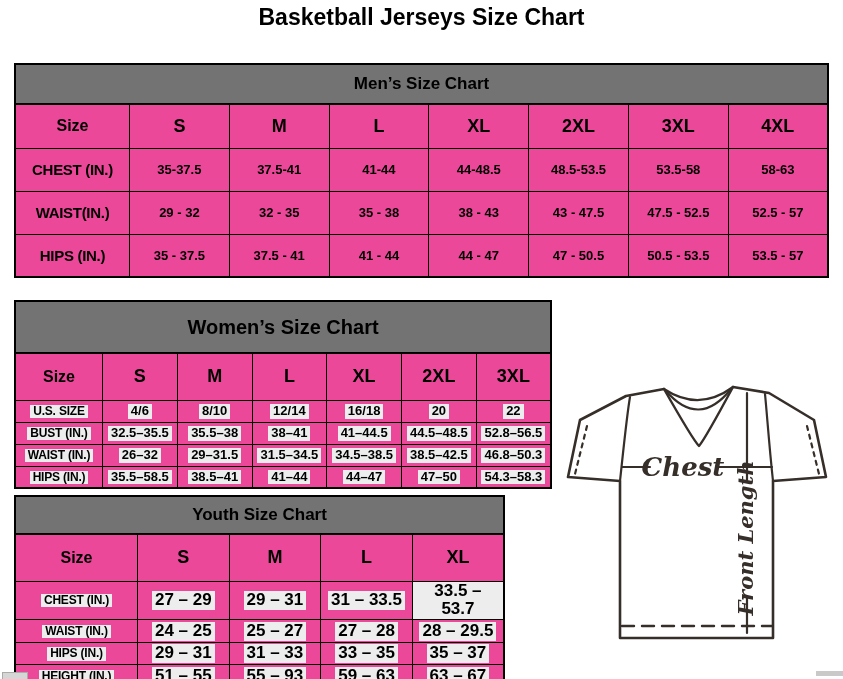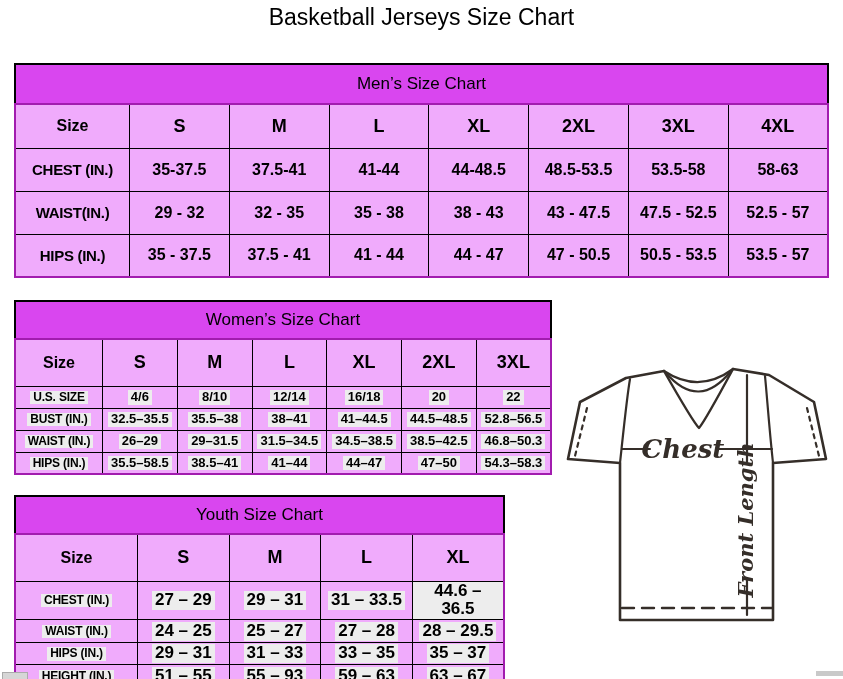--- a/index.html
+++ b/index.html
@@ -1,59 +1,59 @@
 <!DOCTYPE html>
 <html><head>
 <meta charset="utf-8">
 <style>
   html,body{margin:0;padding:0}
   body{position:relative;width:843px;height:679px;background:#fff;overflow:hidden;
        font-family:"Liberation Sans",sans-serif;color:#000}
   .page-title{position:absolute;top:4px;left:0;width:843px;margin:0;text-align:center;
-       font-size:23px;font-weight:normal;font-family:"Liberation Sans",sans-serif}
+       font-size:23px;font-weight:bold;font-family:"Liberation Sans",sans-serif}
   .size-table{position:absolute}
-  .tbl-caption{background:#d946ef;border:2px solid #000;border-bottom:none;box-sizing:border-box;
-       display:flex;align-items:center;justify-content:center;font-weight:normal}
-  .size-table table{border-collapse:collapse;table-layout:fixed;border:2px solid #a21caf;background:#f0abfc}
+  .tbl-caption{background:#737373;border:2px solid #000;border-bottom:none;box-sizing:border-box;
+       display:flex;align-items:center;justify-content:center;font-weight:bold}
+  .size-table table{border-collapse:collapse;table-layout:fixed;border:2px solid #000000;background:#ec4899}
   .size-table th,.size-table td{border:1px solid #000;text-align:center;vertical-align:middle;
        padding:0;font-weight:bold}
   
   .men{left:14px;top:63px;width:815px}
   .men .tbl-caption{height:40px;font-size:17px}
   .men table{width:815px}
   .men thead tr{height:44px}
   .men tbody tr{height:43px}
   .men thead th{font-size:18px}
   .men thead th:first-child{width:113px;font-size:16px}
   .men tbody th{font-size:15px;letter-spacing:-0.3px}
-  .men td{font-size:16px}
+  .men td{font-size:13px}
   
   .women{left:14px;top:300px;width:538px}
-  .women .tbl-caption{height:38px;font-size:17px}
+  .women .tbl-caption{height:52px;font-size:20px}
   .women table{width:538px}
   .women thead tr{height:47px}
   .women tbody tr{height:22px}
   .women thead th{font-size:18px}
   .women thead th:first-child{width:86px;font-size:16px}
   .women tbody th{font-size:12px;letter-spacing:-0.2px}
   .women td{font-size:13px}
   
   .youth{left:14px;top:495px;width:491px}
   .youth .tbl-caption{height:38px;font-size:17px}
   .youth table{width:491px}
   .youth thead tr{height:47px}
   .youth tbody tr{height:22.5px}
   .youth thead th{font-size:18px}
   .youth thead th:first-child{width:121px;font-size:16px}
   .youth tbody th{font-size:12px;letter-spacing:-0.2px}
   .youth td{font-size:17px}
   
   .shade .val{background:#ededed;padding:0 3px;line-height:1.1;display:inline-block}
   
-  .jersey{position:absolute;left:563px;top:364px;width:272px;height:262px}
+  .jersey{position:absolute;left:563px;top:382px;width:272px;height:262px}
   .jersey svg{display:block}
   .jersey text{font-family:"DejaVu Serif","Liberation Serif",serif;font-style:italic;font-weight:bold;
        fill:#352e29}
   
   .frag{position:absolute}
   .frag-left{left:2px;top:672px;width:24px;height:6px;background:#d6d6d6;border:1px solid #ababab}
   .frag-right{left:816px;top:671px;width:27px;height:5px;background:#c9c9c9}
 </style>
 </head>
 <body>
@@ -137,21 +137,21 @@
           <th><span class="val">BUST (IN.)</span></th>
           <td><span class="val">32.5–35.5</span></td>
           <td><span class="val">35.5–38</span></td>
           <td><span class="val">38–41</span></td>
           <td><span class="val">41–44.5</span></td>
           <td><span class="val">44.5–48.5</span></td>
           <td><span class="val">52.8–56.5</span></td>
         </tr>
         <tr>
           <th><span class="val">WAIST (IN.)</span></th>
-          <td><span class="val">26–29</span></td>
+          <td><span class="val">26–32</span></td>
           <td><span class="val">29–31.5</span></td>
           <td><span class="val">31.5–34.5</span></td>
           <td><span class="val">34.5–38.5</span></td>
           <td><span class="val">38.5–42.5</span></td>
           <td><span class="val">46.8–50.3</span></td>
         </tr>
         <tr>
           <th><span class="val">HIPS (IN.)</span></th>
           <td><span class="val">35.5–58.5</span></td>
           <td><span class="val">38.5–41</span></td>
@@ -174,21 +174,21 @@
           <th>L</th>
           <th>XL</th>
         </tr>
       </thead>
       <tbody>
         <tr>
           <th><span class="val">CHEST (IN.)</span></th>
           <td><span class="val">27 – 29</span></td>
           <td><span class="val">29 – 31</span></td>
           <td><span class="val">31 – 33.5</span></td>
-          <td><span class="val">44.6 – 36.5</span></td>
+          <td><span class="val">33.5 – 53.7</span></td>
         </tr>
         <tr>
           <th><span class="val">WAIST (IN.)</span></th>
           <td><span class="val">24 – 25</span></td>
           <td><span class="val">25 – 27</span></td>
           <td><span class="val">27 – 28</span></td>
           <td><span class="val">28 – 29.5</span></td>
         </tr>
         <tr>
           <th><span class="val">HIPS (IN.)</span></th>

